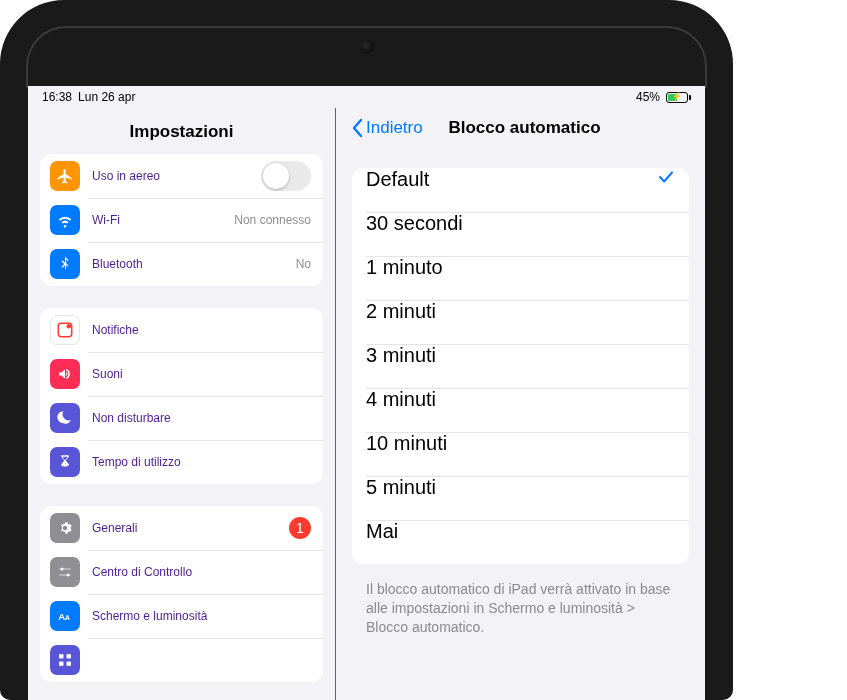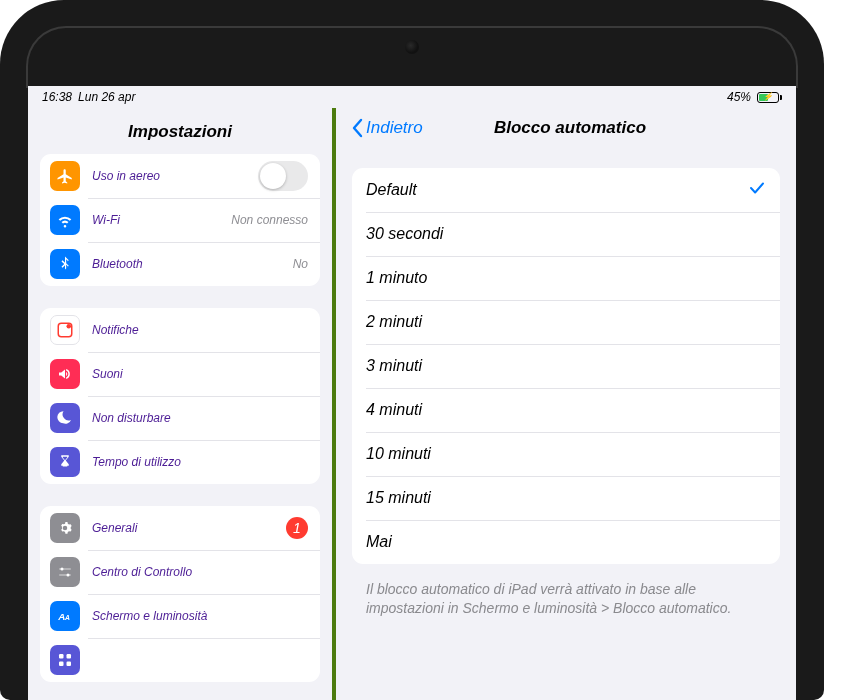--- a/index.html
+++ b/index.html
@@ -4,27 +4,26 @@
 <style>
 * { margin: 0; padding: 0; box-sizing: border-box; -webkit-font-smoothing: antialiased; }
 body {
   font-family: -apple-system, "Helvetica Neue", Helvetica, Arial, sans-serif;
   background: #fff;
   width: 847px;
   height: 700px;
   overflow: hidden;
 }
 .device-frame {
-  width: 824px;
+  width: 733px;
   height: 700px;
   background: #fff;
   border-radius: 10px;
   position: relative;
   overflow: hidden;
-  font-style: italic;
 }
 .bezel {
   position: absolute;
   top: 0; left: 0; right: 0; bottom: 0;
   border: 28px solid #1a1a1a;
   border-top-width: 86px;
   border-bottom-width: 0;
   border-radius: 64px 64px 0 0;
   pointer-events: none;
 }
@@ -82,21 +81,21 @@
 .battery-cap { width: 2px; height: 5px; background: #000; border-radius: 0 1px 1px 0; margin-left: 1px; }
 
 
 .split {
   display: flex;
   height: calc(100% - 22px);
 }
 .sidebar {
   width: 308px;
   background: #f2f2f7;
-  border-right: 4px solid #4d7c0f;
+  border-right: 1px solid #4d7c0f;
   overflow-y: auto;
 }
 .sidebar h1 {
   font-size: 17px;
   font-weight: 600;
   text-align: center;
   padding: 14px 0 12px;
 }
 .group {
   background: #fff;
@@ -170,22 +169,22 @@
   position: absolute; left: 8px; right: 0; text-align: center;
   font-size: 17px; font-weight: 600; pointer-events: none;
 }
 .options {
   background: #fff;
   border-radius: 11px;
   margin: 18px 16px 8px;
   overflow: hidden;
 }
 .opt {
-  display: flex; align-items: center; justify-content: space-between;
-  min-height: 44px; padding: 0 14px; font-size: 16px; position: relative;
+  display: flex; align-items: flex-start; justify-content: space-between;
+  min-height: 44px; padding: 0 14px; font-size: 20px; position: relative;
   cursor: pointer;
 }
 .opt + .opt::before {
   content: ""; position: absolute; top: 0; left: 14px; right: 0; height: 1px; background: #e3e3e8;
 }
 .check { color: #007aff; }
 .check svg { width: 18px; height: 18px; }
 .footer-note {
   font-size: 14px; color: #8a8a8e; padding: 8px 30px 0; line-height: 1.35;
 }
@@ -360,21 +359,21 @@
           <div class="opt">
               <span>3 minuti</span>
             </div>
           <div class="opt">
               <span>4 minuti</span>
             </div>
           <div class="opt">
               <span>10 minuti</span>
             </div>
           <div class="opt">
-              <span>15 minuti</span>
+              <span>5 minuti</span>
             </div>
           <div class="opt">
               <span>Mai</span>
             </div>
         </div>
 
         <p class="footer-note">Il blocco automatico di iPad verrà attivato in base alle impostazioni in Schermo e luminosità &gt; Blocco automatico.</p>
       </section>
 
     </div>

